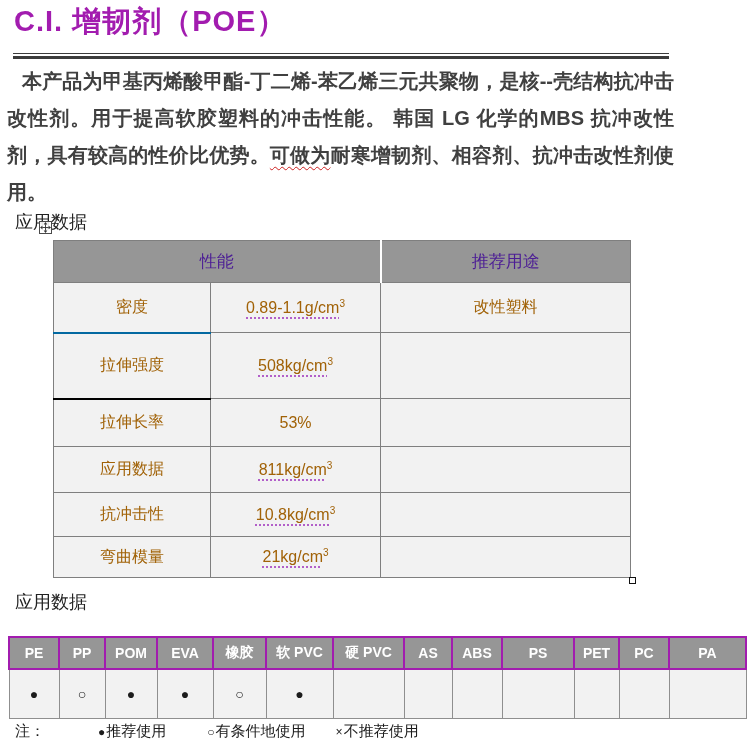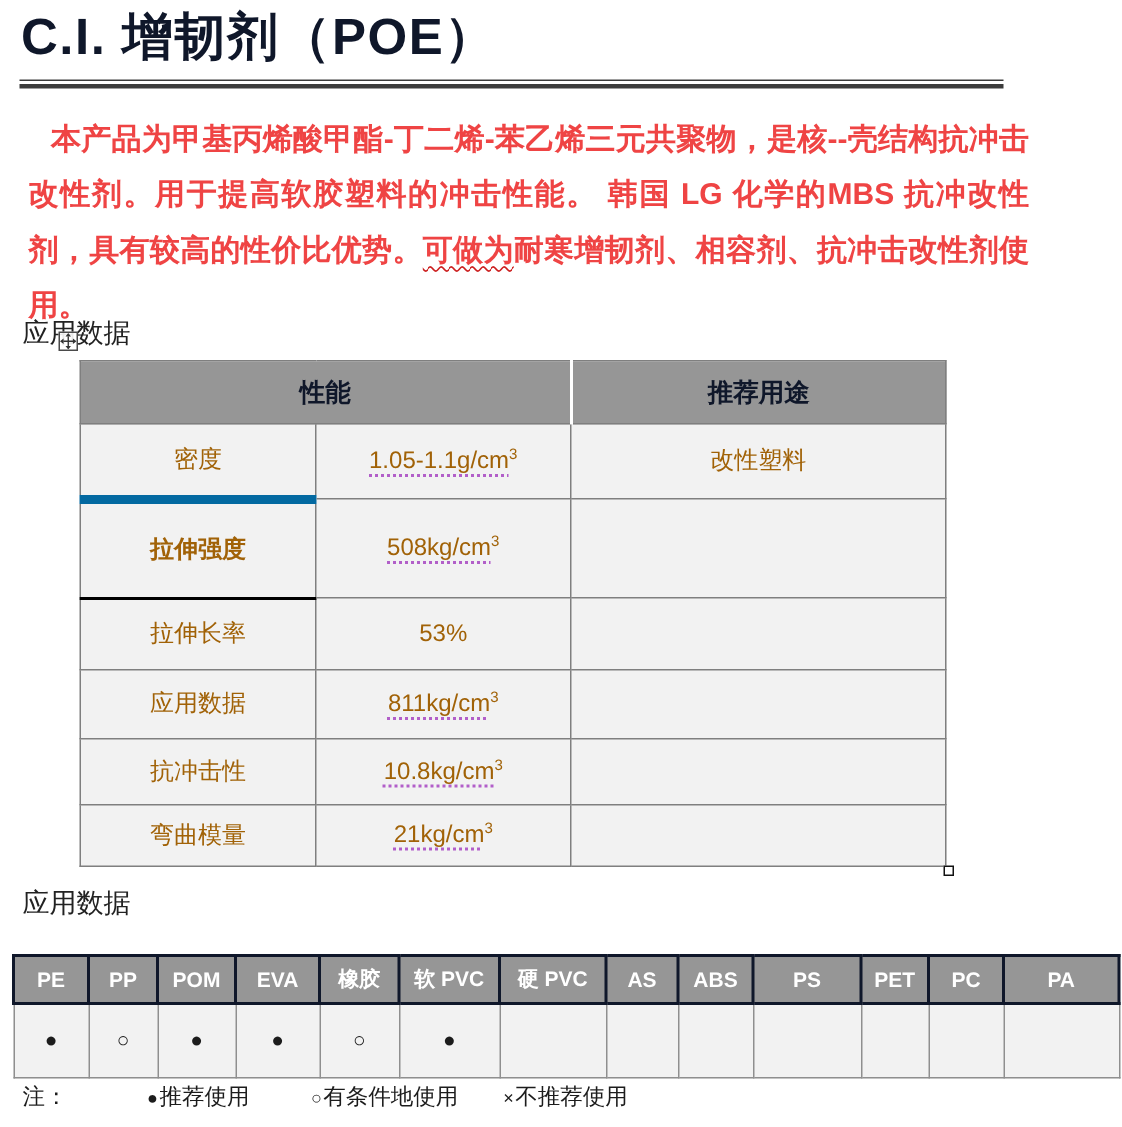--- a/index.html
+++ b/index.html
@@ -4,30 +4,30 @@
 <style>
   html,body{margin:0;padding:0;background:#fff;}
   .page{
     position:relative;width:748px;height:751px;background:#ffffff;
     font-family:"Liberation Sans","DejaVu Sans",sans-serif;
     color:#1f1f1f;overflow:hidden;
   }
   
   .doc-title{
     position:absolute;left:14px;top:2px;margin:0;
-    font-size:34px;font-weight:600;color:#0f172a;letter-spacing:1px;
+    font-size:29px;font-weight:600;color:#a21caf;letter-spacing:1px;
   }
   .title-rule{position:absolute;left:13px;top:53px;width:656px;}
   .title-rule .thin{height:1px;background:#3c3c3c;}
   .title-rule .gap{height:2px;background:#fff;}
   .title-rule .thick{height:3px;background:#3c3c3c;}
   
   .intro{
-    position:absolute;left:3px;top:59px;width:667px;margin:16px;
-    font-size:20px;line-height:37px;font-weight:600;color:#ef4444;
+    position:absolute;left:3px;top:59px;width:667px;margin:4px;
+    font-size:20px;line-height:37px;font-weight:600;color:#404040;
     text-align:justify;text-indent:15px;
   }
   .squiggle-red{
     text-decoration-line:underline;text-decoration-style:wavy;
     text-decoration-color:#cc1f1f;text-decoration-thickness:1px;
     text-underline-offset:4px;
   }
   
   .sec-heading{
     position:absolute;margin:0;font-size:18px;font-weight:500;color:#222;
@@ -50,54 +50,54 @@
   
   .spec-table{
     position:absolute;left:53px;top:240px;border-collapse:collapse;
     table-layout:fixed;width:577px;
   }
   .spec-table th,.spec-table td{
     border:1px solid #7f7f7f;text-align:center;vertical-align:middle;
     padding:0;font-size:16px;color:#a16207;
   }
   .spec-table thead th{
-    background:#969696;color:#0f172a;font-size:17px;font-weight:700;
+    background:#969696;color:#4c1d95;font-size:17px;font-weight:400;
     height:41px;border:1px solid #7f7f7f;
   }
   .spec-table thead th.perf{border-right:2px solid #ffffff;}
   .spec-table tbody td{background:#f2f2f2;}
-  .spec-table .bb-black{border-top:6px solid #0369a1;border-bottom:2px solid #000;font-weight:bold;}
+  .spec-table .bb-black{border-top:2px solid #0369a1;border-bottom:2px solid #000;}
   .u-dotted{
     text-decoration-line:underline;text-decoration-style:dotted;
     text-decoration-color:#b25fc9;text-decoration-thickness:1.5px;
     text-underline-offset:4px;
   }
   .spec-table sup{font-size:10px;}
   
   .app-table{
     position:absolute;left:8px;top:636px;border-collapse:collapse;
     table-layout:fixed;width:737px;
   }
   .app-table thead th{
     background:#969696;color:#fff;font-size:14px;font-weight:700;
-    border:2px solid #0f172a;height:30px;padding:0;text-align:center;
+    border:2px solid #a21caf;height:30px;padding:0;text-align:center;
   }
   .app-table tbody td{
     background:#f2f2f2;border:1px solid #8f8f8f;height:48px;
     text-align:center;vertical-align:middle;padding:0;
   }
   .mark{font-size:14px;color:#1c1c1c;}
   
   .note{
     position:absolute;left:15px;top:722px;font-size:15px;color:#1c1c1c;
     display:flex;align-items:baseline;white-space:pre;
   }
   .note .lbl{margin-right:28px;}
   .note .item{margin-right:16px;margin-left:25px;}
-  .note .item:last-child{margin-right:16px;}
+  .note .item:last-child{margin-right:16px;font-family:Liberation Mono, monospace;}
   .note .item.third{margin-left:14px;}
   .note .sym{font-size:12px;margin-right:1px;}
 </style>
 </head>
 <body>
 
 <div class="page">
 
   <h1 class="doc-title">C.I. 增韧剂（POE）</h1>
 
@@ -126,21 +126,21 @@
       </colgroup>
     <thead>
       <tr>
         <th colspan="2" class="perf">性能</th>
         <th>推荐用途</th>
       </tr>
     </thead>
     <tbody>
       <tr style="height:50px">
         <td>密度</td>
-        <td><span class="u-dotted">1.05-1.1g/cm</span><sup>3</sup></td>
+        <td><span class="u-dotted">0.89-1.1g/cm</span><sup>3</sup></td>
         <td>改性塑料</td>
       </tr>
       <tr style="height:66px">
         <td class="bb-black">拉伸强度</td>
         <td><span class="u-dotted">508kg/cm</span><sup>3</sup></td>
         <td></td>
       </tr>
       <tr style="height:48px">
         <td>拉伸长率</td>
         <td><span>53%</span><sup></sup></td>

